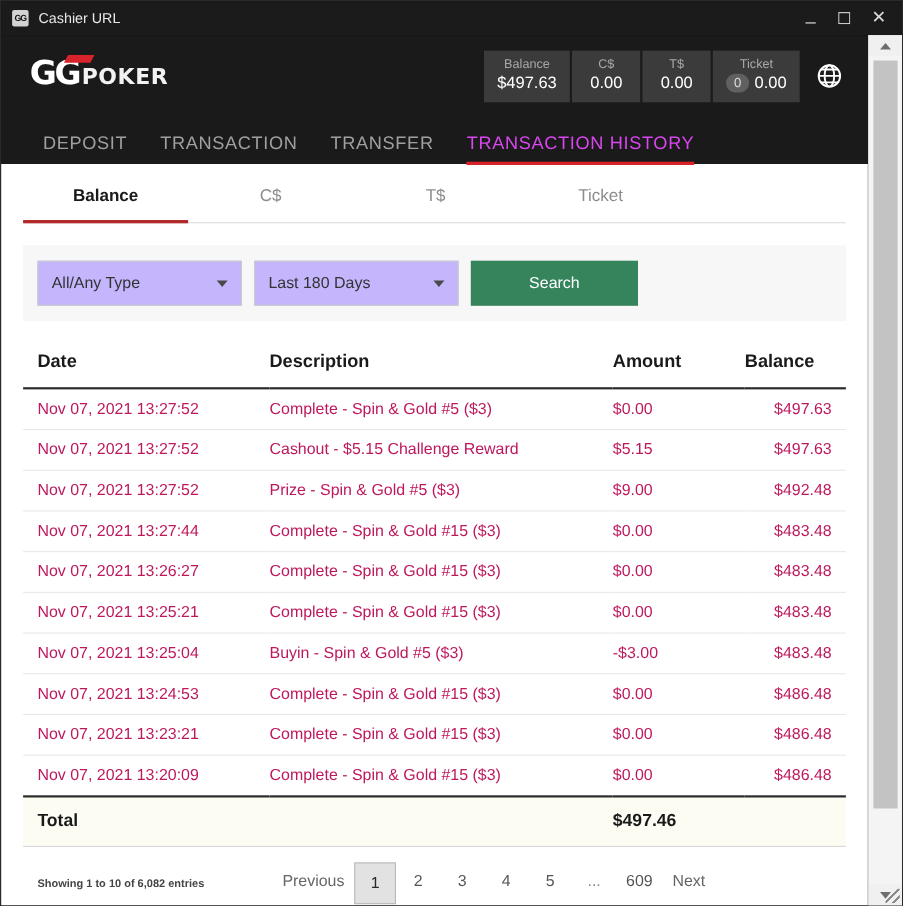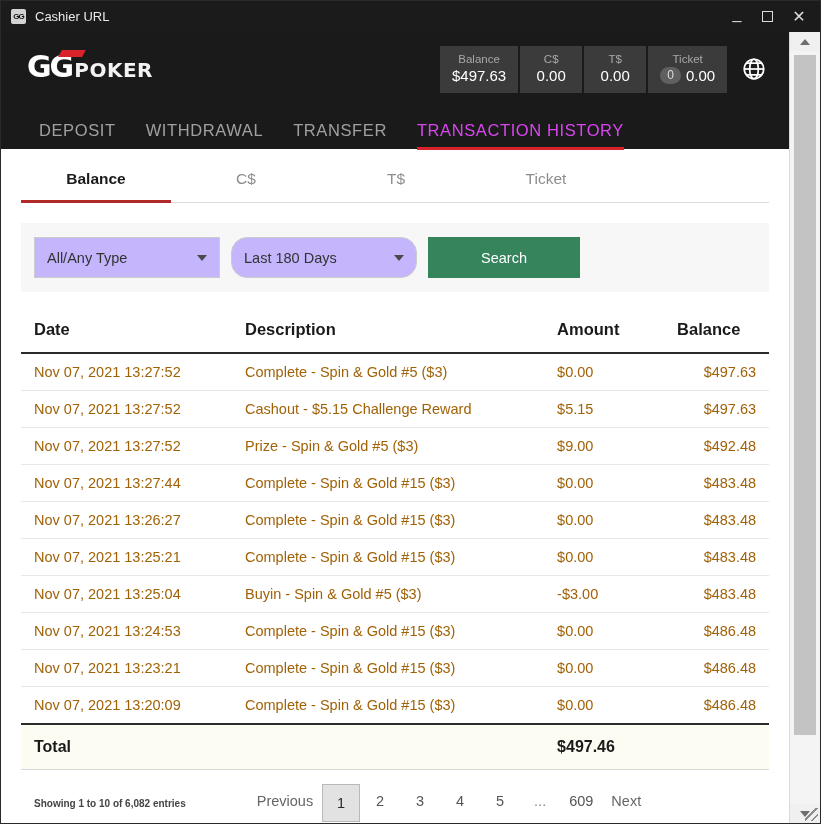--- a/index.html
+++ b/index.html
@@ -240,21 +240,21 @@
     border: 1px solid #cccccc;
     height: 41px;
     display: flex;
     align-items: center;
     padding: 0 30px 0 12px;
     font-size: 14.5px;
     color: #333333;
     cursor: default;
   }
   .select.type { width: 186px; }
-  .select.range { width: 186px; border-radius: 16px; }
+  .select.range { width: 186px; }
   .caret {
     position: absolute;
     right: 12px;
     width: 0; height: 0;
     border-left: 5px solid transparent;
     border-right: 5px solid transparent;
     border-top: 6px solid #4a4a4a;
   }
   .search-btn {
     width: 152px;
@@ -276,21 +276,21 @@
     font-size: 16.5px;
     font-weight: bold;
     color: #1a1a1a;
     padding: 10px 0 13px;
     border-bottom: 2px solid #2b2b2b;
     text-align: left;
     white-space: nowrap;
   }
   .table td {
     font-size: 14.5px;
-    color: #a16207;
+    color: #be185d;
     padding: 10px 0;
     border-bottom: 1px solid #e8e8e8;
     white-space: nowrap;
   }
   .col-date   { width: 224px; padding-left: 13px !important; }
   .col-desc   { width: auto; }
   .col-amount { width: 120px; }
   .col-bal    { text-align: right; width: 92px; padding-right: 13px !important; }
   .neg { color: #d9534f; }
 
@@ -448,21 +448,21 @@
               <ellipse cx="12" cy="12" rx="4" ry="9"></ellipse>
               <line x1="3" y1="12" x2="21" y2="12"></line>
               <line x1="4.6" y1="6.6" x2="19.4" y2="6.6"></line>
               <line x1="4.6" y1="17.4" x2="19.4" y2="17.4"></line>
             </svg>
           </div>
         </div>
 
         <div class="nav-tabs">
           <div class="nav-tab">DEPOSIT</div>
-          <div class="nav-tab">WITHDRAWAL</div>
+          <div class="nav-tab">TRANSACTION</div>
           <div class="nav-tab">TRANSFER</div>
           <div class="nav-tab active">TRANSACTION HISTORY</div>
         </div>
       </div>
 
       <div class="panel">
 
         <div class="sub-tabs">
           <div class="sub-tab active">Balance</div>
           <div class="sub-tab">C$</div>

